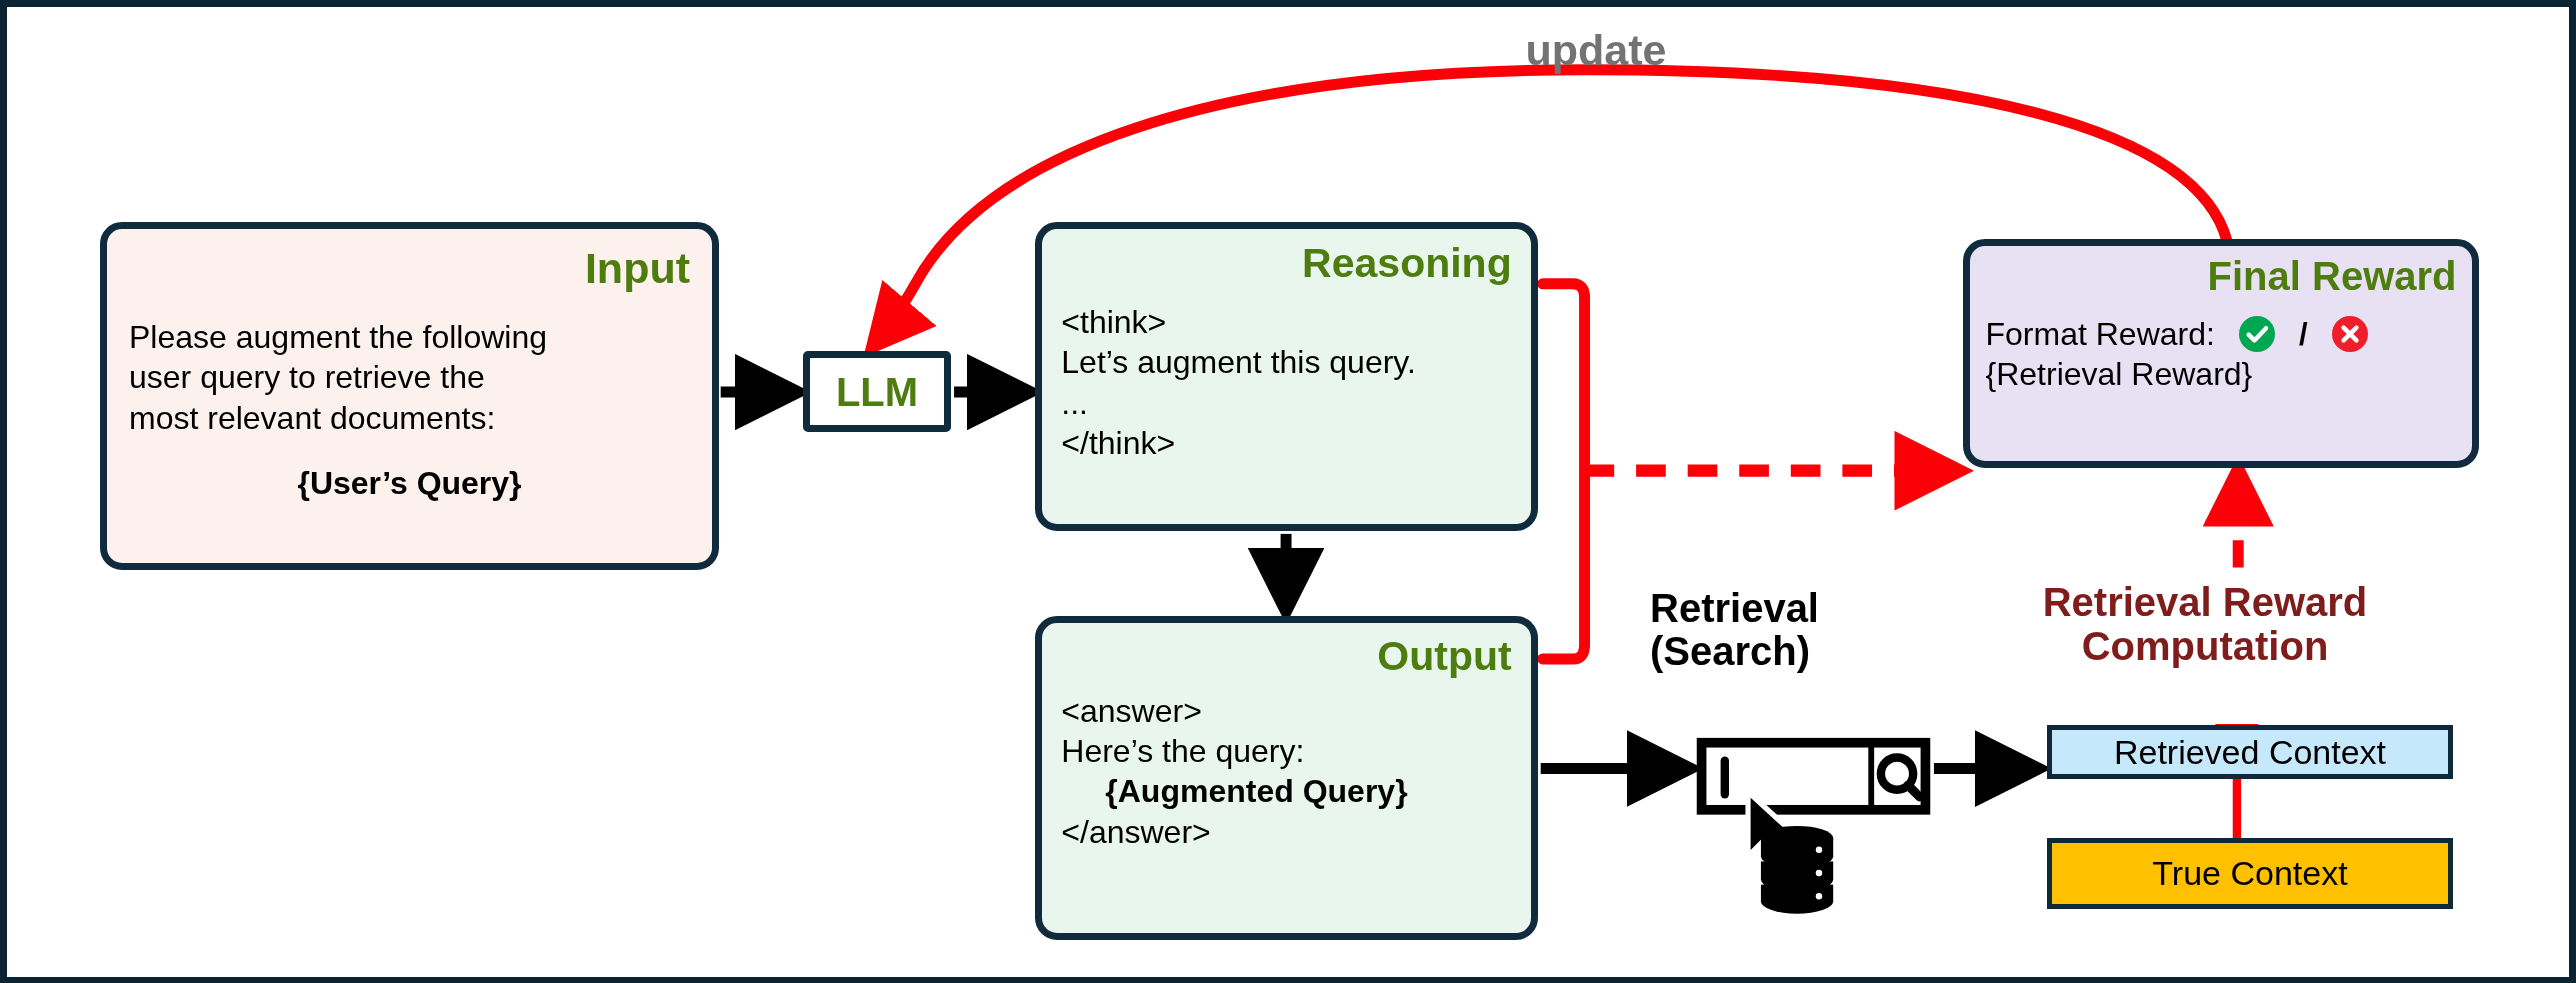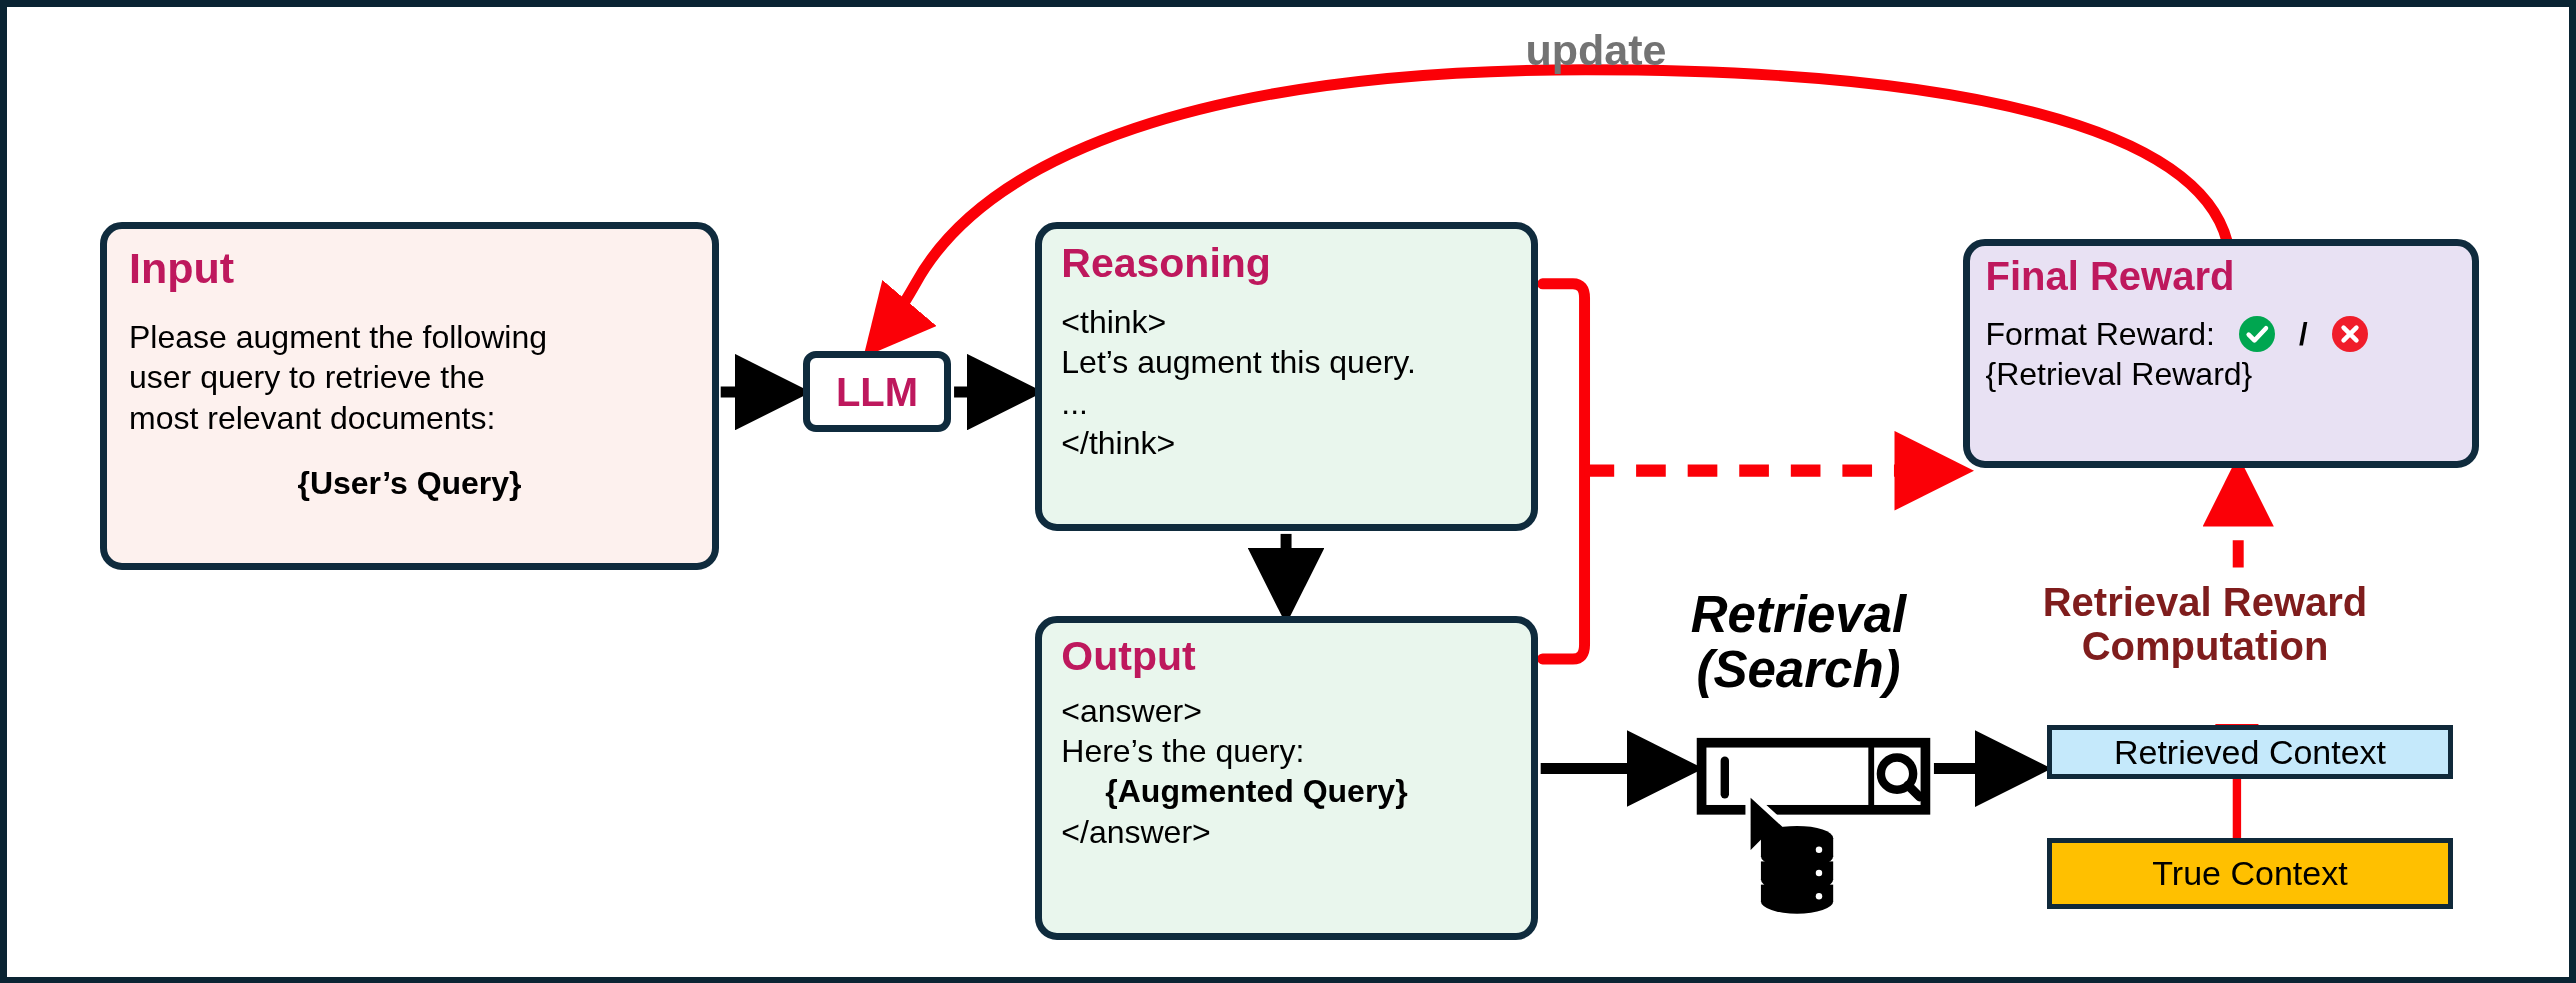--- a/index.html
+++ b/index.html
@@ -29,23 +29,23 @@
     width: 2576px;
     height: 984px;
   }
   .node {
     position: absolute;
     box-sizing: border-box;
     border: 7px solid #0f2b3d;
   }
   .rounded { border-radius: 22px; }
   .node .title {
-    text-align: left;
+    text-align: right;
     font-weight: bold;
-    color: #be185d;
+    color: #4d7c0f;
     line-height: 1.05;
   }
   .node .body {
     color: #000000;
     line-height: 1.26;
   }
   .bold { font-weight: bold; margin-left: 44px; }
 
   
   #node-input {
@@ -54,21 +54,21 @@
     padding: 17px 22px;
   }
   #node-input .title { font-size: 43px; margin-bottom: 26px; }
   #node-input .body { font-size: 32px; }
   #node-input .query { font-size: 32px; font-weight: bold; text-align: center; margin-top: 27px; }
 
   
   #node-llm {
     left: 803px; top: 351px; width: 148px; height: 81px;
     background: #ffffff;
-    border-radius: 13px;
+    border-radius: 5px;
     display: flex; align-items: center; justify-content: center;
   }
   #node-llm .title { font-size: 40px; margin: 0; }
 
   
   #node-reasoning {
     left: 1035px; top: 222px; width: 503px; height: 309px;
     background: #e9f6ed;
     padding: 13px 19.3px;
   }
@@ -103,24 +103,23 @@
     flex: 0 0 auto;
   }
   .badge-ok { background: #00a650; }
   .badge-no { background: #f01d2a; }
   .slash { font-size: 31px; font-weight: bold; }
 
   
   #label-retrieval {
     position: absolute;
     left: 1650px; top: 587px; width: 297px;
-    text-align: center;
-    font-size: 51px; font-weight: bold; color: #000;
+    text-align: left;
+    font-size: 40px; font-weight: bold; color: #000;
     line-height: 1.08;
-    font-style: italic;
   }
   
   #label-rrc {
     position: absolute;
     left: 1973px; top: 580px; width: 464px;
     text-align: center;
     font-size: 40px; font-weight: bold; color: #7f1d1d;
     line-height: 1.1;
   }
 

